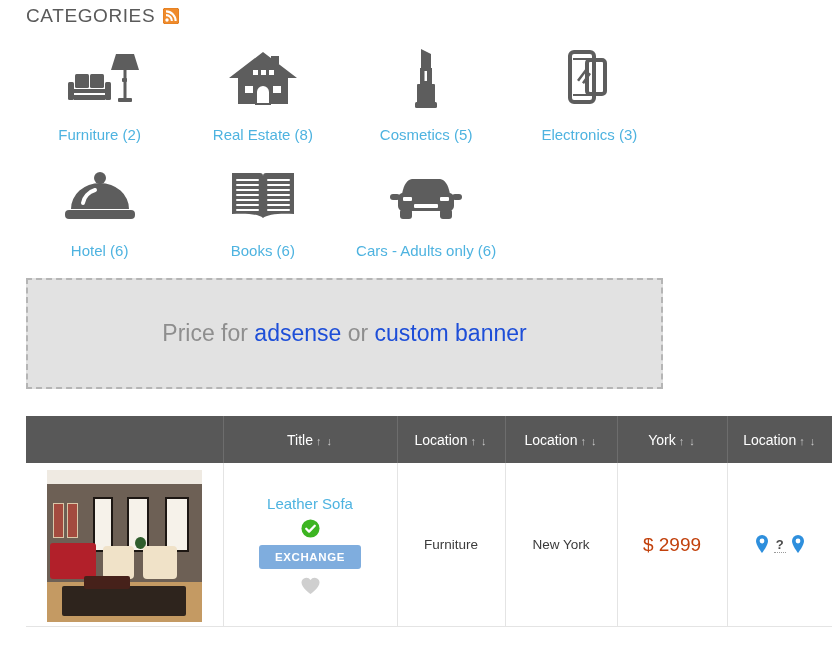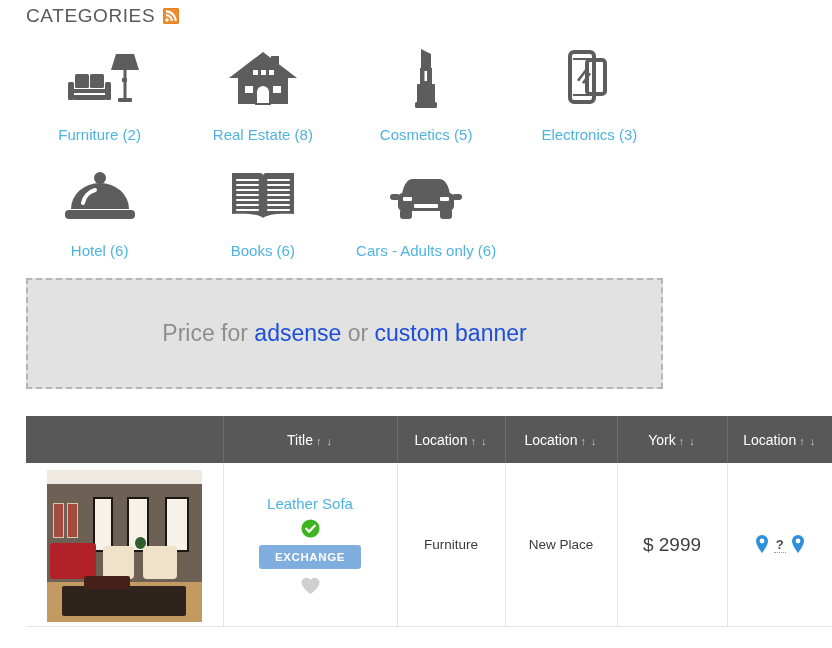--- a/index.html
+++ b/index.html
@@ -131,21 +131,21 @@
     display:inline-block;
     background: #7fadde;
     color: #ffffff;
     font-size: 11.5px; font-weight: 700; letter-spacing: .6px;
     padding: 6px 16px 6px 16px;
     border: none; border-radius: 3px;
     cursor: pointer;
     font-family: "Liberation Sans", sans-serif;
   }
   .fav-heart { width: 21px; height: 19px; display:block; }
-  .price { font-size: 19px; color: #404040; }
+  .price { font-size: 19px; color: #c2410c; }
   .distance { display:flex; align-items:center; justify-content:center; gap:5px; }
   .pin { width: 14px; height: 19px; display:block; }
   .qmark {
     font-size: 13px; color: #4a4a4a; font-weight:700;
     border-bottom: 1px dotted #9a9a9a; line-height: 15px; padding: 0 2px;
     cursor: help;
   }
   .col-title    { width: 174px; }
   .col-category { width: 110px; }
   .col-location { width: 110px; }
@@ -367,21 +367,21 @@
               </span>
               <button class="btn-exchange">EXCHANGE</button>
               <span class="fav-heart">
                 <svg viewBox="0 0 22 20" width="21" height="19">
                   <path d="M11 19S1.5 12.6 1.5 6.9A5.2 5.2 0 0 1 11 4.1a5.2 5.2 0 0 1 9.5 2.8C20.5 12.6 11 19 11 19z" fill="#cfcfcf"></path>
                 </svg>
               </span>
             </div>
           </td>
           <td>Furniture</td>
-          <td>New Place</td>
+          <td>New York</td>
           <td>
             <span class="price">$ 2999</span>
           </td>
           <td>
             <div class="distance">
               <span class="pin">
                 <svg viewBox="0 0 14 19" width="14" height="19">
                   <path d="M7 0a6 6 0 0 0-6 6c0 4.4 6 12 6 12s6-7.6 6-12a6 6 0 0 0-6-6z" fill="#2e8fdd"></path>
                   <circle cx="7" cy="6" r="2.4" fill="#ffffff"></circle>
                 </svg>

